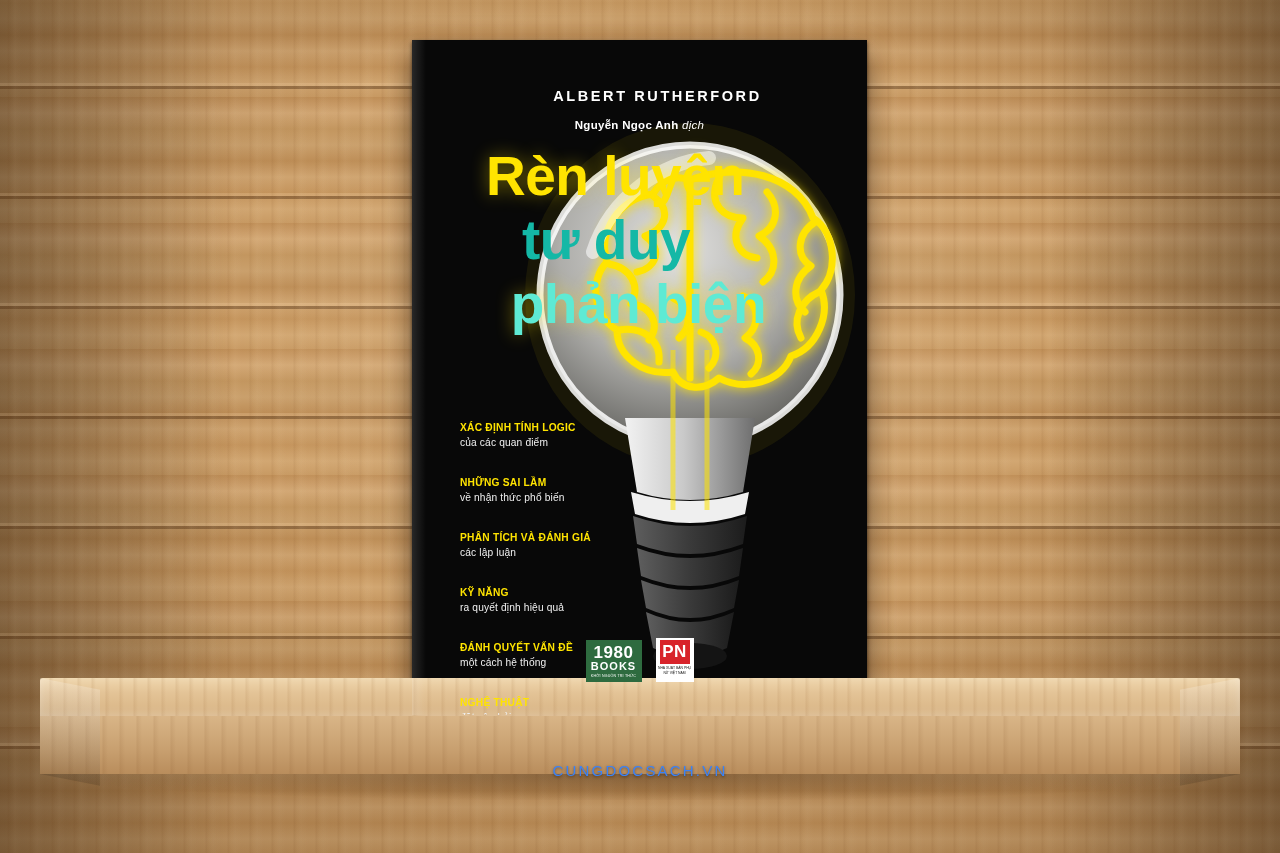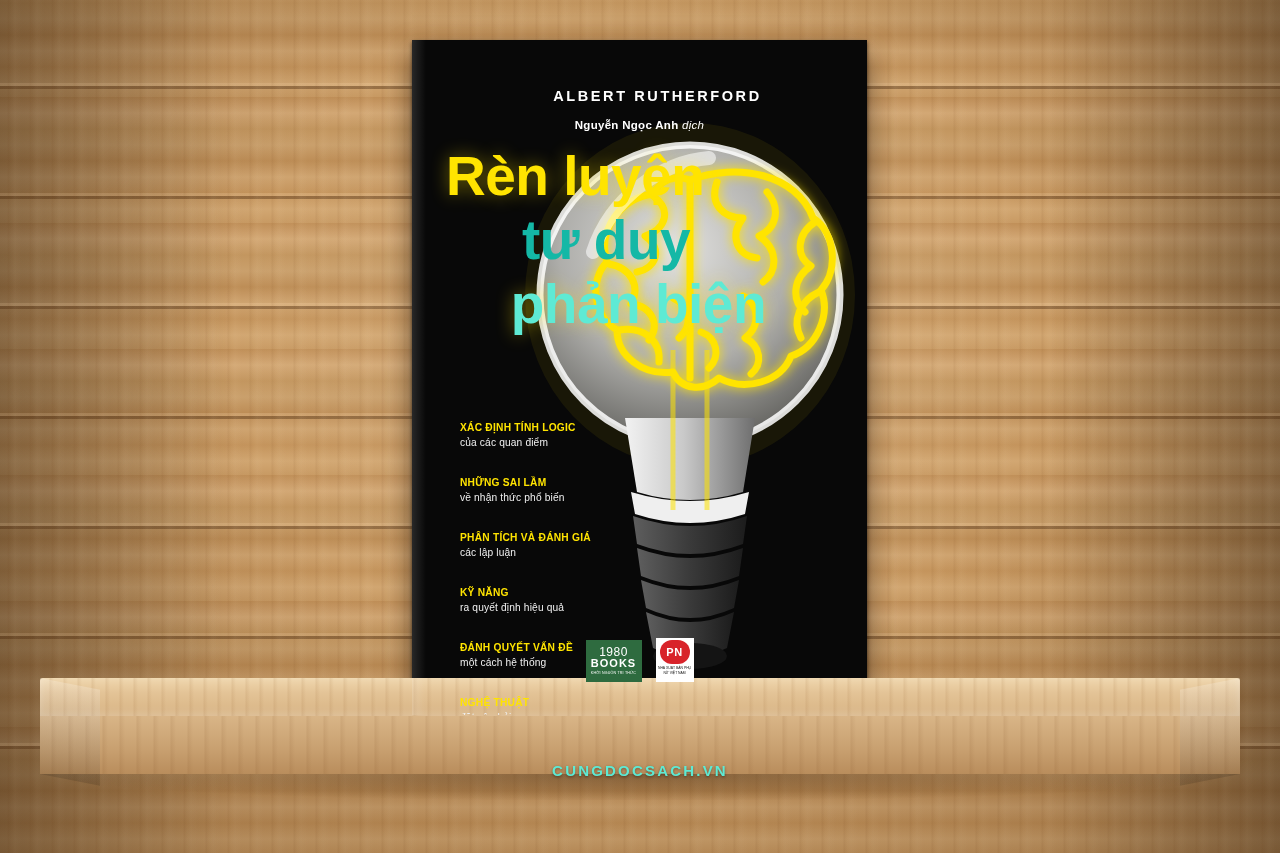--- a/index.html
+++ b/index.html
@@ -197,21 +197,21 @@
     left: 34px;
     width: 320px;
     z-index: 4;
   }
   .title div {
     font-size: 55px;
     line-height: 1.16;
     font-weight: 700;
     letter-spacing: -0.5px;
   }
-  .t1 { color: #ffe400; text-shadow: 0 0 18px rgba(255,228,0,0.45); }
+  .t1 { color: #ffe400; text-shadow: 0 0 18px rgba(255,228,0,0.45); margin-left: 40px; }
   .t2 { color: #14b8a6; text-align: center; }
   .t3 { color: #5eead4; text-align: right; text-shadow: 0 0 18px rgba(255,228,0,0.45); }
 
   .bullets {
     position: absolute;
     top: 382px;
     left: 48px;
     width: 330px;
     display: grid;
     grid-template-columns: 1fr;
@@ -247,67 +247,66 @@
     width: 56px;
     height: 42px;
     background: #2e6b3f;
     color: #fff;
     display: flex;
     flex-direction: column;
     align-items: center;
     justify-content: center;
     line-height: 1;
   }
-  .logo-1980 .l1 { font-size: 12px; font-weight: 400; letter-spacing: .5px; }
+  .logo-1980 .l1 { font-size: 17px; font-weight: 700; letter-spacing: .5px; }
   .logo-1980 .l2 { font-size: 11px; font-weight: 700; letter-spacing: 1px; }
   .logo-1980 .l3 { font-size: 3.6px; letter-spacing: .2px; margin-top: 3px; }
 
   .logo-pn {
     width: 38px;
     height: 44px;
     background: #ffffff;
     display: flex;
     flex-direction: column;
     align-items: center;
     justify-content: flex-start;
     padding-top: 2px;
     box-sizing: border-box;
   }
   .logo-pn .mark {
     width: 30px;
     height: 24px;
     background: #d8232a;
     color: #fff;
-    font-size: 11px;
+    font-size: 17px;
     font-weight: 700;
     display: flex;
     align-items: center;
     justify-content: center;
     letter-spacing: .5px;
-    border-radius: 13px;
   }
   .logo-pn .cap {
     color: #111;
     font-size: 3.4px;
     line-height: 1.35;
     text-align: center;
     margin-top: 2px;
   }
 
   
   .watermark {
     position: absolute;
     left: 0;
     width: 100%;
     top: 762px;
     text-align: center;
-    color: #5eead4;
+    color: #3b82f6;
     font-size: 15px;
     letter-spacing: 2.2px;
-    font-weight: 700;
+    font-weight: 400;
     text-shadow: 0 1px 3px rgba(0,0,0,0.45);
     z-index: 9;
   }
 </style>
 </head>
 <body>
 
 <div class="scene">
 
   <div class="wall">

